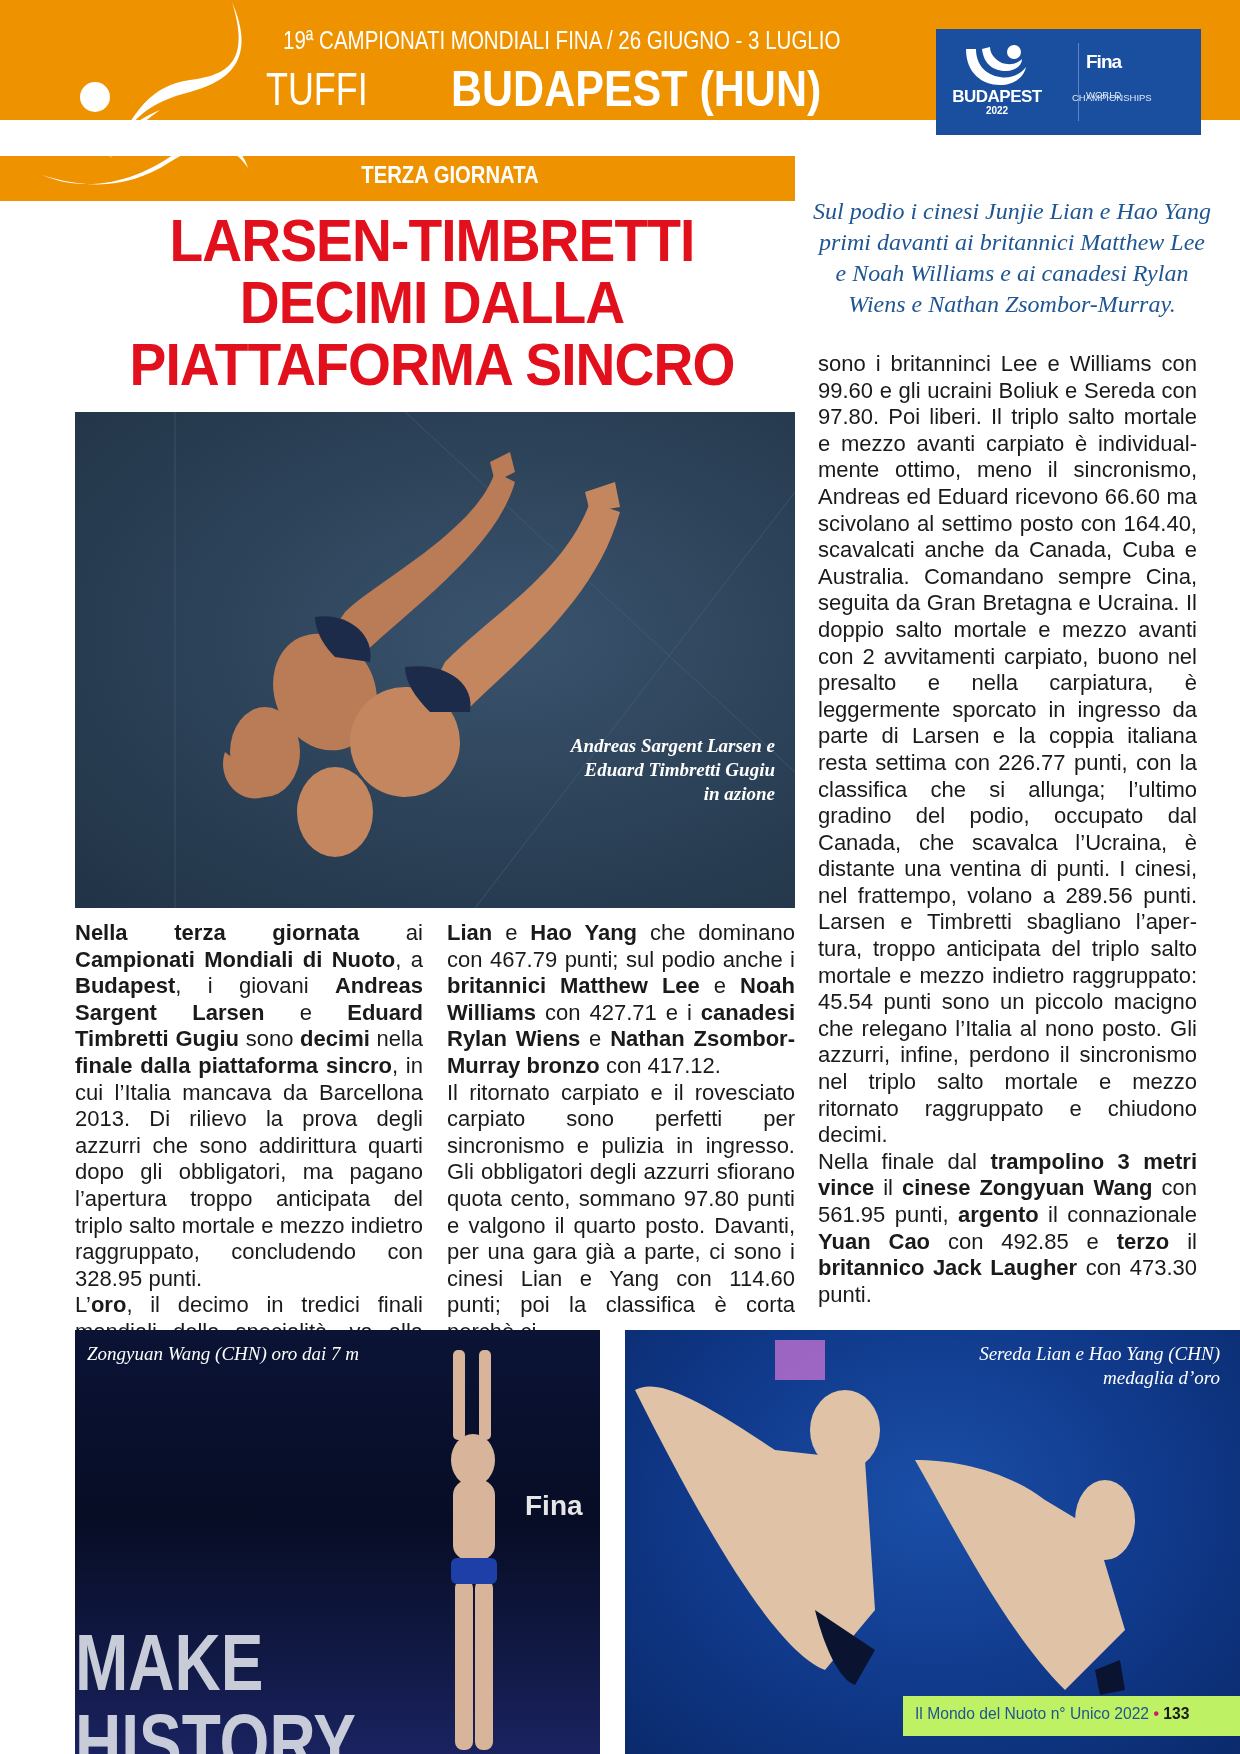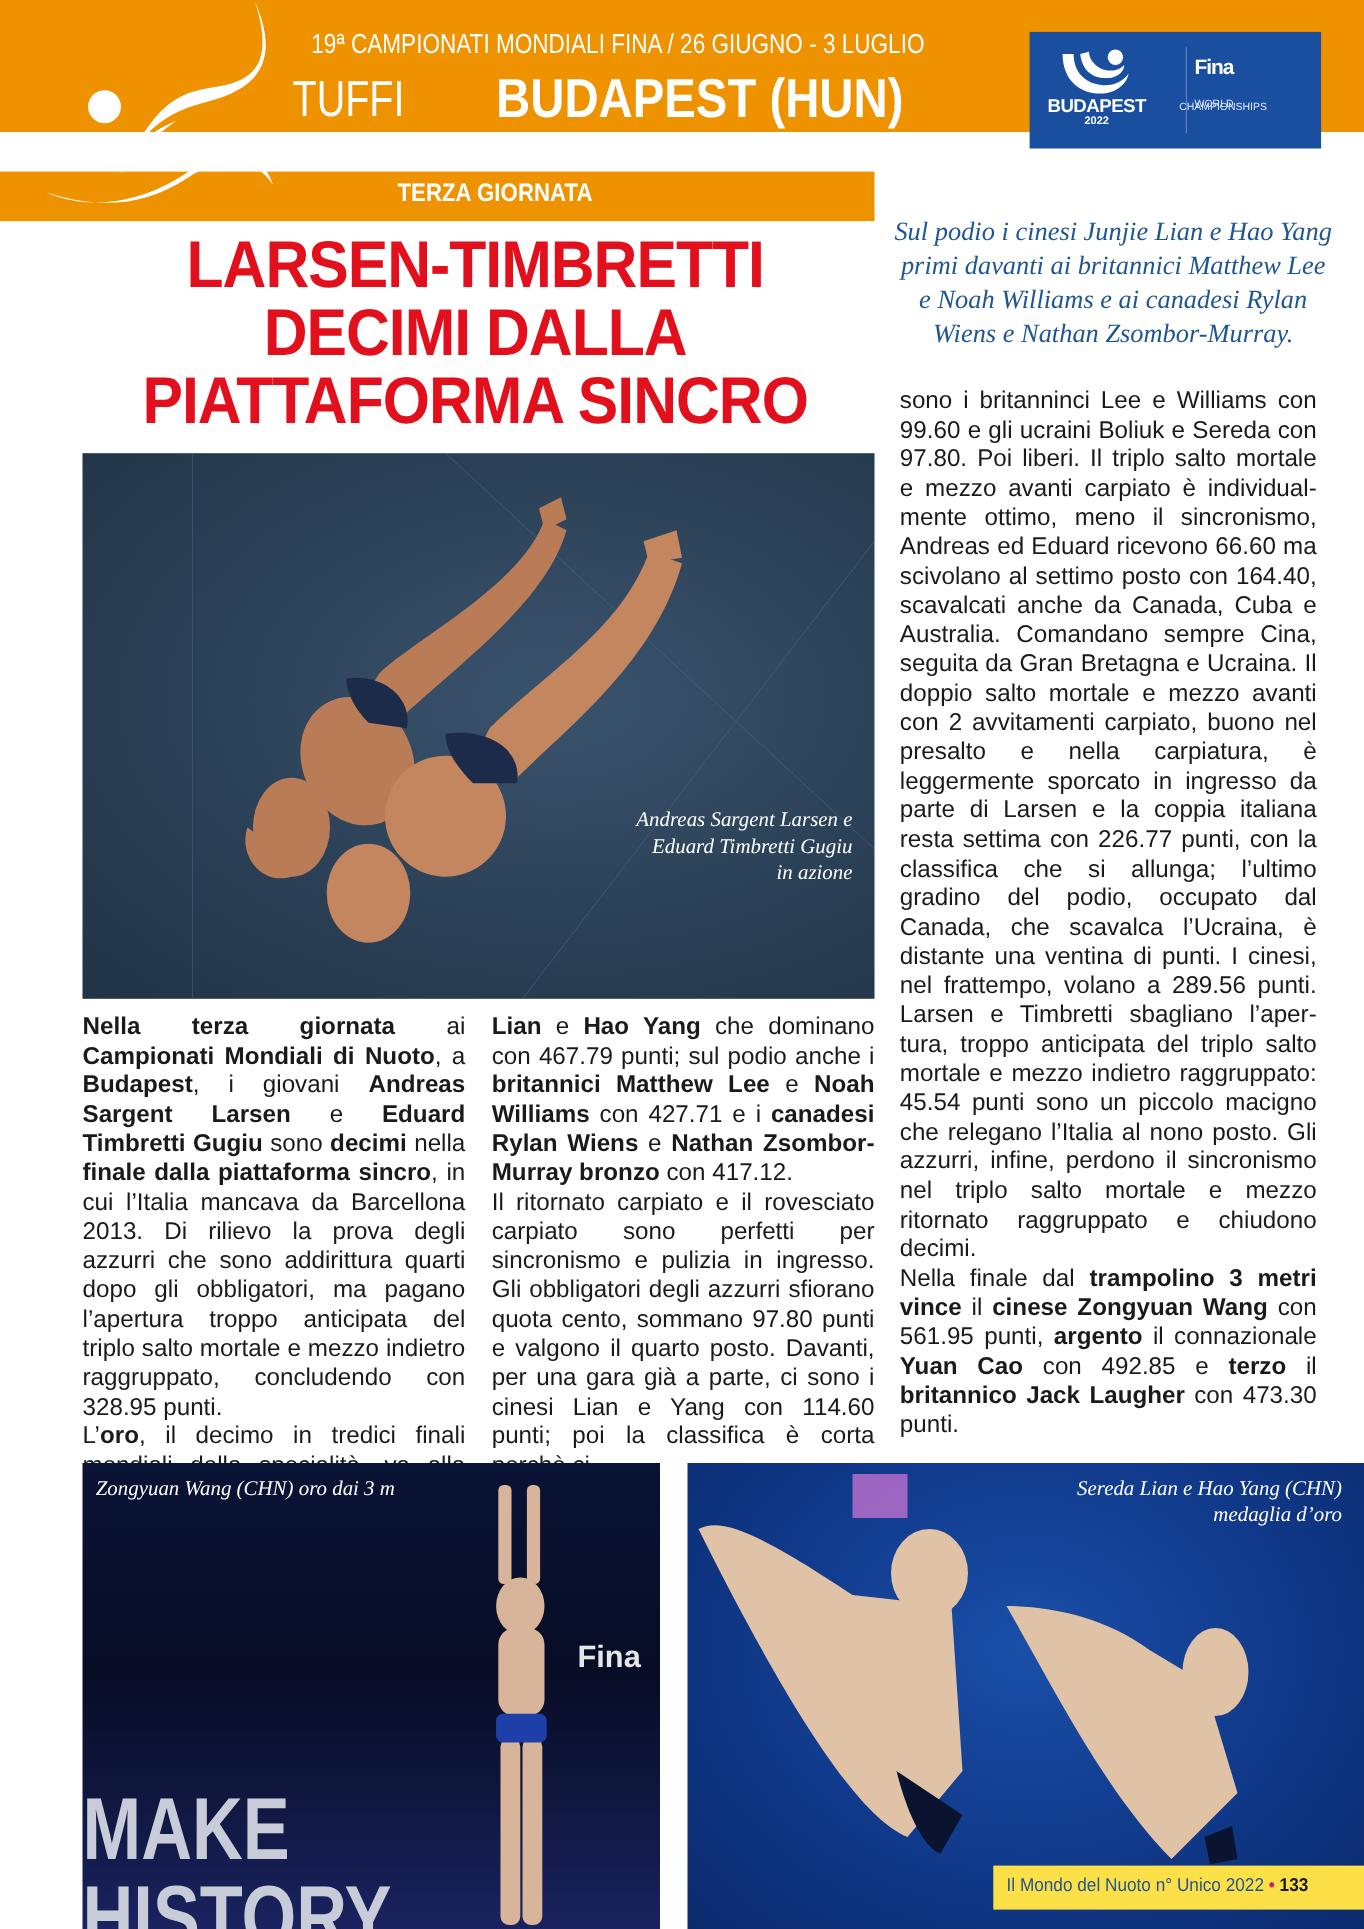--- a/index.html
+++ b/index.html
@@ -30,35 +30,35 @@
 
   
   .headline { left:62px; top:210px; width:740px; text-align:center; color:#e2101c; font-family:"Liberation Sans",sans-serif; font-weight:bold; font-size:60px; line-height:62px; letter-spacing:-1px; }
   .headline div { transform:scaleX(0.92); }
 
   
   .standfirst { left:812px; top:163px; width:400px; text-align:center; color:#1f5591; font-family:"Liberation Serif",serif; font-style:italic; font-size:24px; line-height:31px;margin-top:33px; }
 
   
   .photo { overflow:hidden; }
-  .photo1 { left:75px; top:412px; width:720px; height:496px; background:radial-gradient(ellipse at 60% 45%, #3a536e 0%, #2c4258 50%, #213346 100%); }
+  .photo1 { left:75px; top:412px; width:720px; height:496px; background:radial-gradient(ellipse at 60% 45%, #3a536e 0%, #2c4258 50%, #213346 100%);font-weight:bold; }
   .photo2 { left:75px; top:1330px; width:525px; height:424px; background:linear-gradient(180deg,#0b1336 0%,#070d25 45%,#121a48 80%,#1a2360 100%); }
   .photo3 { left:625px; top:1330px; width:615px; height:424px; background:radial-gradient(ellipse at 50% 40%, #1a4fa8 0%, #10398a 55%, #0a2a6c 100%); }
   .caption { color:#fff; font-family:"Liberation Serif",serif; font-style:italic; font-size:19px; line-height:24px; text-align:right; }
 
   
   .col { font-family:Liberation Sans, sans-serif; font-size:22px; line-height:26.6px; text-align:justify; hyphens:manual; }
   .col p { margin:0; }
   .col b { font-weight:bold; }
   .col1 { left:75px; top:920px; width:348px; }
   .col2 { left:447px; top:920px; width:348px; }
   .col3 { left:818px; top:351px; width:379px; }
 
   
-  .folio { left:903px; top:1696px; width:337px; height:40px; background:#fde047; }
+  .folio { left:903px; top:1696px; width:337px; height:40px; background:#bef264; }
   .folio-text { left:12px; top:8px; color:#1f5591; font-family:"Liberation Sans",sans-serif; font-size:17px; transform:scaleX(0.92); transform-origin:left top; white-space:nowrap; }
   .folio-dot { color:#d0186e; font-weight:bold; }
   .folio-num { color:#1a1a1a; font-weight:bold; }
 </style>
 </head>
 <body>
 
 <div class="abs hdr-band"></div>
 <div class="abs hdr-white"></div>
 <div class="abs section-bar"></div>
@@ -153,21 +153,21 @@
       <rect x="378" y="20" width="12" height="90" rx="5"></rect>
       <rect x="404" y="20" width="12" height="90" rx="5"></rect>
       <ellipse cx="398" cy="130" rx="22" ry="26"></ellipse>
       <rect x="378" y="150" width="42" height="80" rx="15"></rect>
       <rect x="380" y="250" width="18" height="170" rx="8"></rect>
       <rect x="400" y="250" width="18" height="170" rx="8"></rect>
     </g>
     <rect x="376" y="228" width="46" height="26" rx="6" fill="#1f3fa8"></rect>
   </svg>
   <div class="abs caption" style="left:12px; top:12px; text-align:left;">
-    <div>Zongyuan Wang (CHN) oro dai 3 m</div>
+    <div>Zongyuan Wang (CHN) oro dai 7 m</div>
   </div>
 </div>
 
 <div class="abs photo photo3">
   <svg width="615" height="424" style="position:absolute;left:0;top:0">
     <rect x="150" y="10" width="50" height="40" fill="#c070d0" opacity="0.8"></rect>
     <g fill="#e0c2a6">
       <path d="M10 60 C 30 50, 60 60, 150 120 L 240 130 L 250 280 L 200 340 C 150 320, 80 200, 10 60 Z"></path>
       <ellipse cx="220" cy="100" rx="35" ry="40"></ellipse>
       <path d="M290 130 C 330 130, 380 140, 420 170 L 470 200 L 500 300 L 440 360 C 380 300, 330 200, 290 130 Z"></path>

